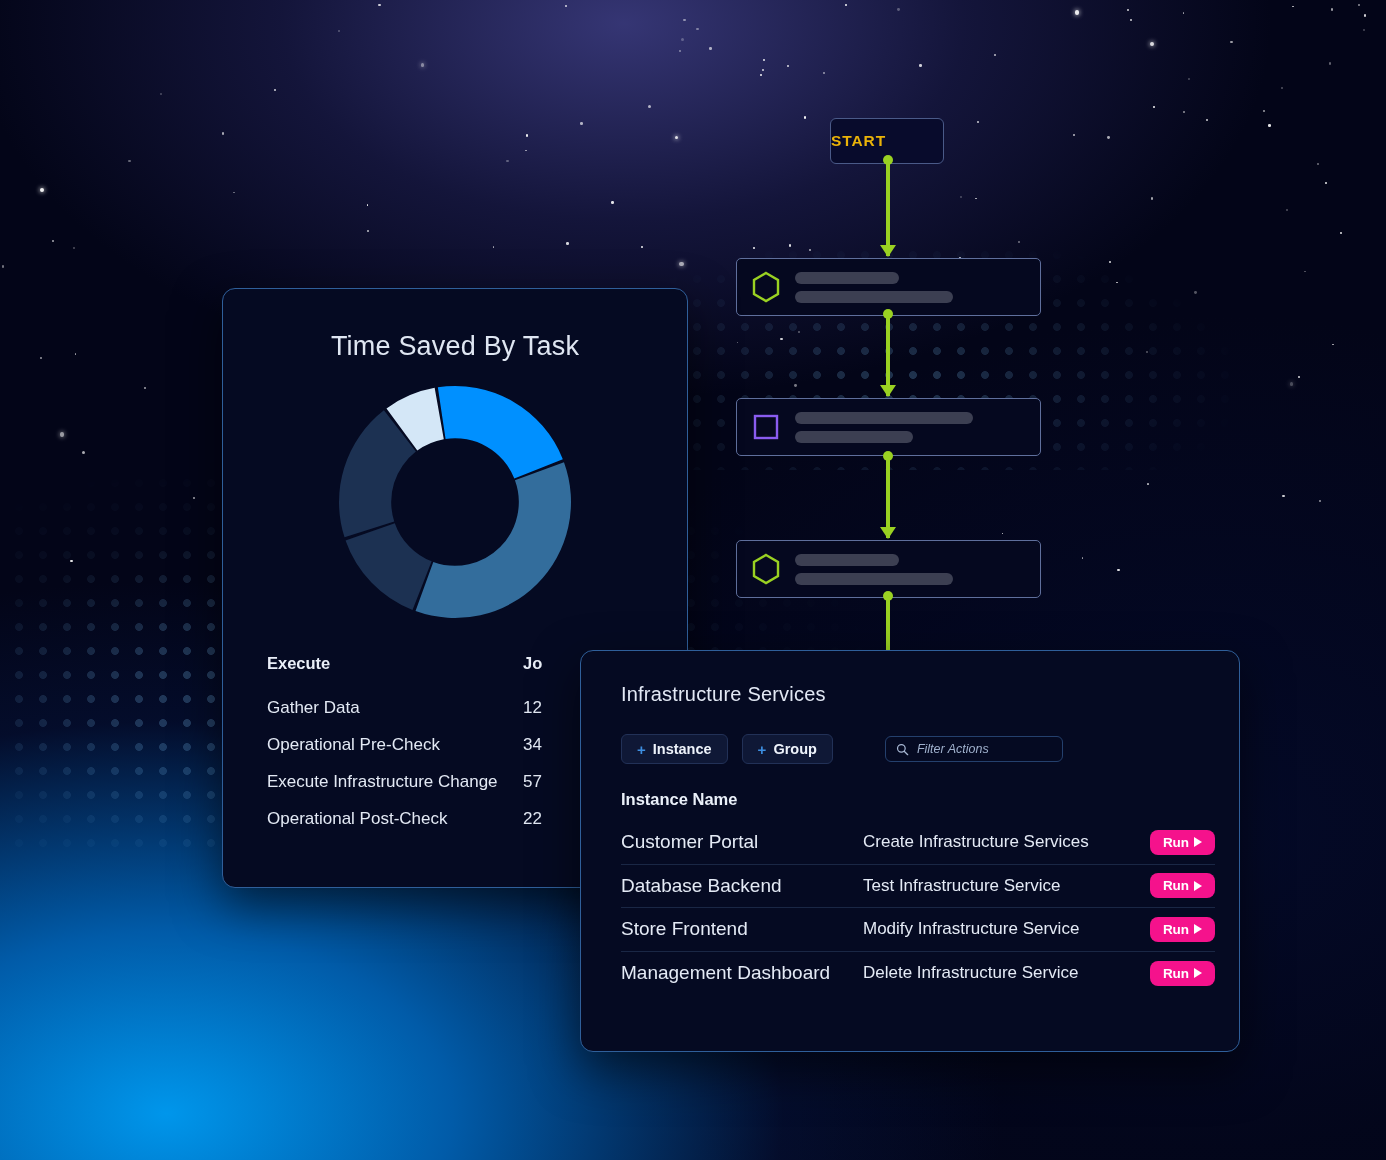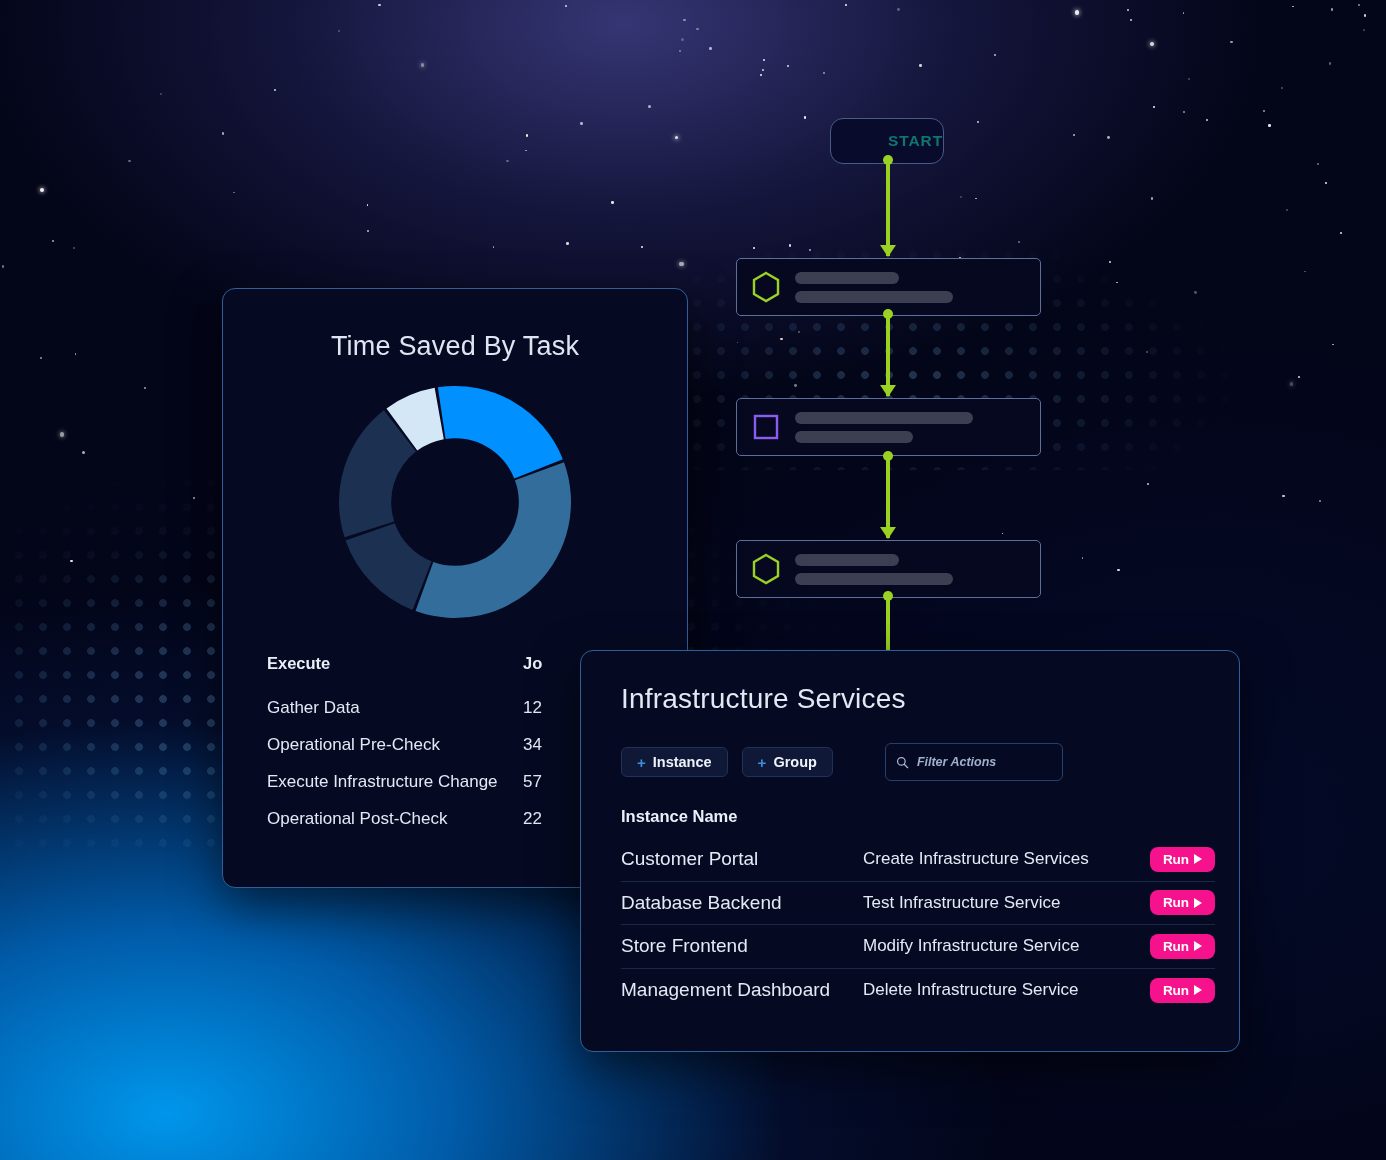--- a/index.html
+++ b/index.html
@@ -61,24 +61,24 @@
   }
 
   
   .workflow { position: absolute; left: 736px; top: 118px; width: 310px; }
 
   .wf-start {
     position: absolute; left: 94px; top: 0;
     width: 114px; height: 46px;
     background: #080b2c;
     border: 1px solid #4a5a88;
-    border-radius: 13px;
-    display: flex; align-items: center; justify-content: flex-end;
+    border-radius: 6px;
+    display: flex; align-items: center; justify-content: flex-start;
     font-size: 15.5px; font-weight: 700; letter-spacing: 0.9px;
-    color: #0f766e;
+    color: #eab308;
   }
 
   .wf-node {
     position: absolute; left: 0;
     width: 305px; height: 58px;
     background: #05081f;
     border: 1px solid #5f6f9c;
     border-radius: 5px;
     display: flex; align-items: center;
     padding: 0 14px;
@@ -143,45 +143,44 @@
     font-weight: 400;
     color: #e3e9f4;
     padding: 8.5px 0;
     white-space: nowrap;
   }
   .wf-table .col-jobs { text-align: left; width: 120px; }
 
   
   #infra-card { left: 580px; top: 650px; width: 660px; height: 402px; }
   .infra-title {
-    font-size: 28px; font-weight: 300; color: #e2e8f4;
+    font-size: 20px; font-weight: 300; color: #e2e8f4;
     margin: 32px 0 0 40px; letter-spacing: 0.2px;
   }
   .infra-controls { display: flex; align-items: center; gap: 14px; margin: 28px 0 0 40px; }
   .pill-btn {
     background: #0f1836;
     border: 1px solid #223157;
     border-radius: 6px;
     height: 30px;
     padding: 0 15px;
     display: inline-flex; align-items: center; gap: 7px;
     font-size: 14.5px; font-weight: 700; color: #eef3fb;
     cursor: pointer;
   }
   .pill-btn .plus { color: #3d8ee0; font-size: 15px; font-weight: 700; }
   .filter-box {
     margin-left: 38px;
-    width: 178px; height: 38px;
+    width: 178px; height: 26px;
     background: #050a22;
     border: 1px solid #24406d;
     border-radius: 6px;
     display: flex; align-items: center; gap: 8px;
     padding: 0 10px;
     cursor: text;
-    font-weight: bold;
   }
   .filter-box .ph { font-size: 12.5px; font-style: italic; color: #9fb0cc; }
 
   .infra-head {
     font-size: 16.5px; font-weight: 700; color: #eaf0f9;
     margin: 26px 0 0 40px;
   }
   .infra-list { margin: 12px 24px 0 40px; }
   .infra-row {
     display: flex; align-items: center;

